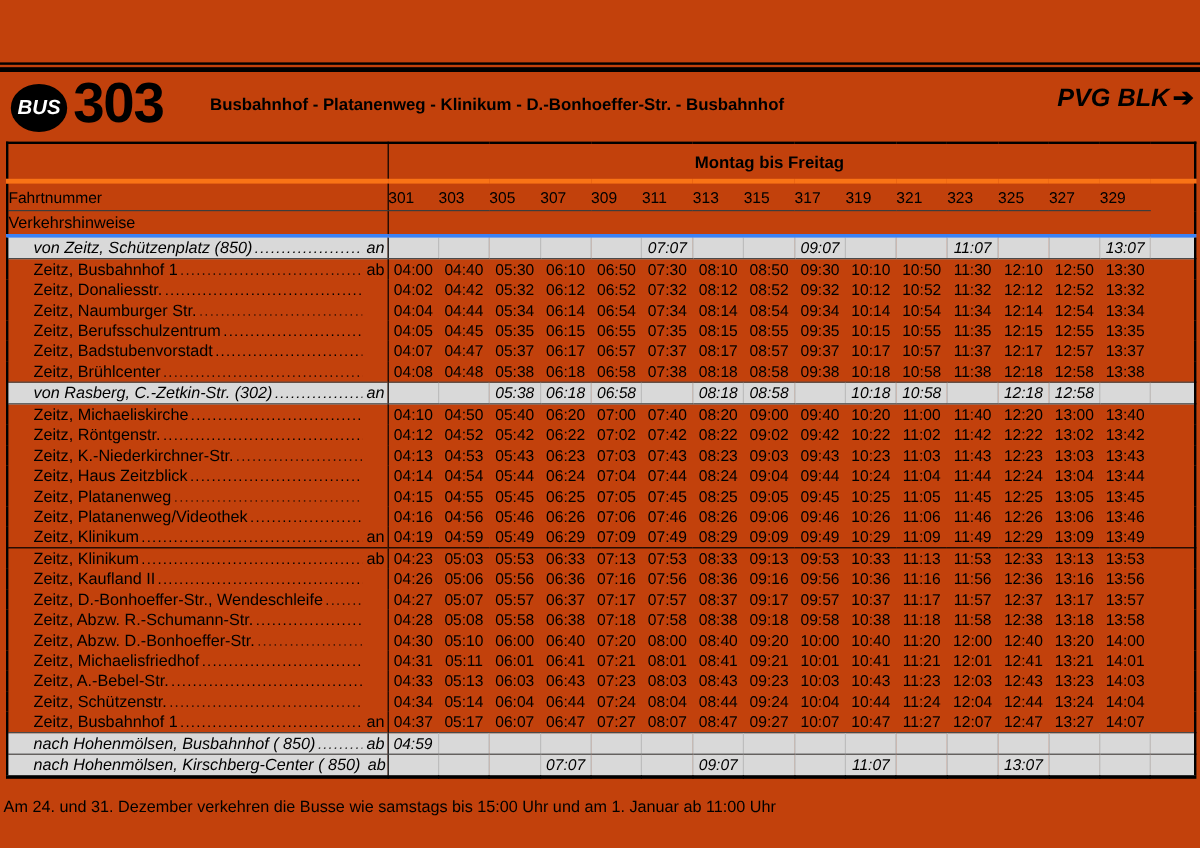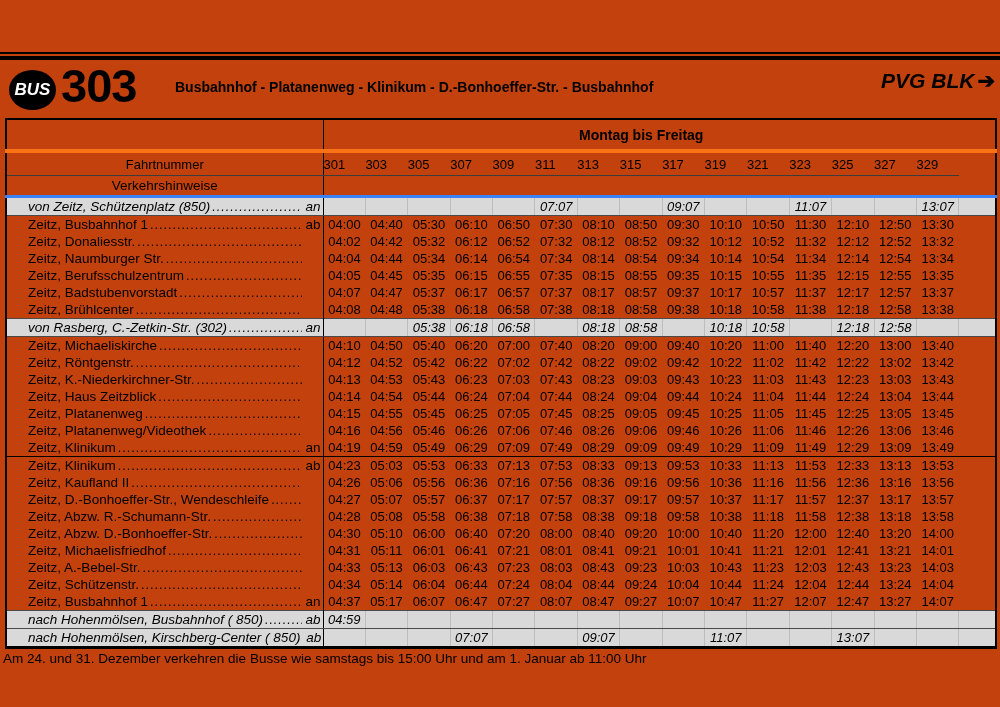--- a/index.html
+++ b/index.html
@@ -27,41 +27,41 @@
                border-collapse:collapse; table-layout:fixed;
                border:2px solid #000; border-bottom:3px solid #000; }
   .timetable td { padding:0; vertical-align:middle; }
   .timetable tr > td:first-child { border-right:1.5px solid #000; }
 
   .dayhead-row td { height:29px; border-bottom:4px solid #f97316; }
   .dayhead { text-align:center; font-weight:bold; font-size:14px; }
 
   .trip-row td { height:22px; border-bottom:1px solid #3c3c3c; font-size:13px; }
   .trip-row .filler { border-bottom:none; }
-  .rowlabel { font-size:13.5px; text-align:center; padding-left:3px; }
+  .rowlabel { font-size:13.5px; text-align:left; padding-left:3px; }
   .trip-num { text-align:left; }
 
   .notes-row td { height:19px; border-bottom:3px solid #3b82f6; }
 
   tbody td { height:17px; line-height:17px; font-size:13px; }
   .time { text-align:center; white-space:nowrap; }
 
   .nameline { display:flex; align-items:baseline; font-size:13.5px;
               padding:0 2px 0 21px; white-space:nowrap; overflow:hidden; }
   .station { flex:0 0 auto; }
   .leader { flex:1 1 auto; overflow:hidden; margin:0 2px; height:13px; }
   .leader::after { content:"......................................................................................................................"; letter-spacing:1px; font-size:12.5px; }
   .marker { flex:0 0 auto; min-width:17px; text-align:right; }
 
   .via { background:#d9d9d9; font-style:italic; }
   .via td { border-top:1px solid #4a4a4a; border-bottom:1px solid #4a4a4a; }
   .via td.time, .via td.filler { border-left:1px solid #bdbdbd; }
   .divider-above td { border-top:1px solid #000; }
 
-  .footnote { position:absolute; left:3px; top:651px; font-size:13.5px; white-space:nowrap; }
+  .footnote { position:absolute; left:3px; top:665px; font-size:13.5px; white-space:nowrap; }
 </style>
 </head>
 <body>
 
 <div class="page">
 
   <div class="top-rule">
     <div class="thin"></div>
     <div class="gap"></div>
     <div class="thick"></div>

